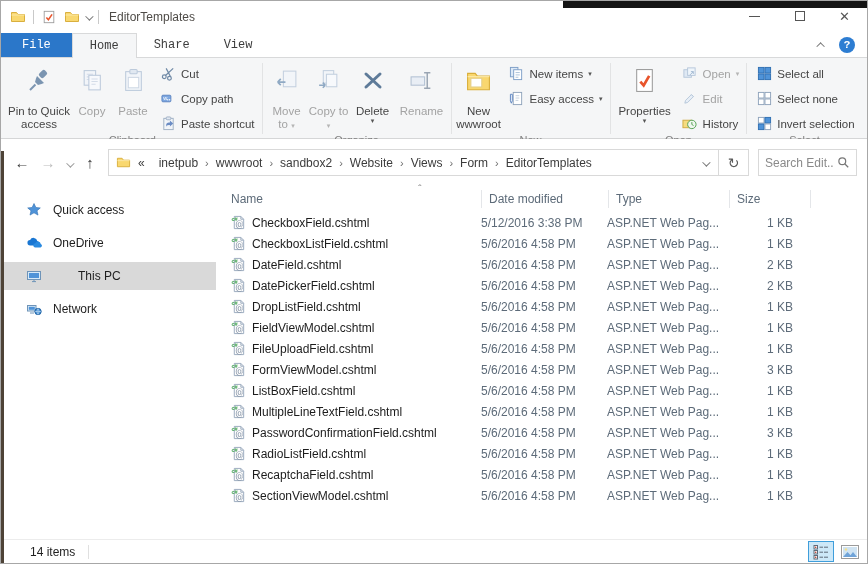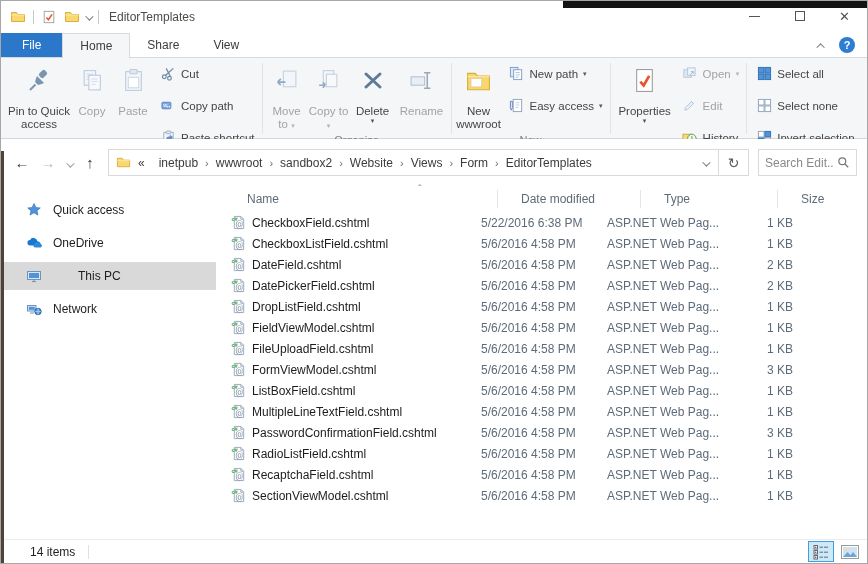--- a/index.html
+++ b/index.html
@@ -22,38 +22,38 @@
   .glyph-min { display:block; width:11px; border-top:1px solid #555; }
   .glyph-max { display:block; width:10px; height:10px; border:1px solid #555; }
   .glyph-close { font-size:13px; color:#555; }
 
   
   .chev { display:inline-block; width:6px; height:6px; border-right:1.4px solid #777; border-bottom:1.4px solid #777; }
   .chev.down { transform:rotate(45deg) translateY(-2px); }
   .chev.up { transform:rotate(-135deg) translateY(-2px); }
 
   
-  .tabrow { position:absolute; top:32px; left:0; right:0; height:24px; display:flex; background:#fff; z-index:3; }
+  .tabrow { position:absolute; top:32px; left:0; right:0; height:24px; display:flex; background:#fff; z-index:3;font-family:Liberation Mono, monospace; }
   .tab-file { background:#2b77c9; color:#fff; line-height:24px; padding:0 21px; }
   .tab { line-height:24px; padding:0 17px; color:#3c3c3c; }
   .tab.selected { background:#f5f6f7; border:1px solid #d8d9da; border-bottom:none; height:25px; z-index:4;text-align:right; }
   .tabrow-right { margin-left:auto; display:flex; align-items:center; gap:14px; padding-right:12px; }
   .help-btn { width:16px; height:16px; border-radius:50%; background:#2d7dd2; color:#fff; font-size:11px; font-weight:bold; display:flex; align-items:center; justify-content:center; }
 
   
   .ribbon { position:absolute; top:56px; left:0; right:0; height:82px; background:#f5f6f7; border-top:1px solid #d8d9da; border-bottom:1px solid #d5d6d7; display:flex; padding:1px 0 0 2px; }
   .group { display:flex; flex-direction:column; }
   .gbody { flex:1; display:flex; align-items:flex-start; padding:2px 3px 0 3px; }
   .glabel { text-align:center; color:#7f7f7f; font-size:11px; padding:1px 0 3px; }
   .gsep { width:1px; background:#e2e3e4; margin:4px 0; }
   .bigbtn { display:flex; flex-direction:column; align-items:center; padding:2px 1px; }
   .bicon { height:30px; display:flex; align-items:flex-end; justify-content:center; }
   .blabel { font-size:11.5px; line-height:13px; text-align:center; color:#454545; margin-top:12px; }
   .caret { font-size:7px; color:#555; line-height:5px; }
-  .smallcol { display:flex; flex-direction:column; justify-content:flex-start; gap:13px; padding:3px 4px 0 6px; }
+  .smallcol { display:flex; flex-direction:column; justify-content:flex-start; gap:6px; padding:3px 4px 0 6px; }
   .smallbtn { display:flex; align-items:center; gap:5px; height:19px; color:#454545; font-size:11.5px; white-space:nowrap; }
   .sicon { width:16px; height:16px; display:flex; align-items:center; justify-content:center; }
   .disabled .blabel, .smallbtn.disabled { color:#a3a3a3; }
   .disabled .caret, .smallbtn.disabled .caret { color:#b5b5b5; }
 
   
   .addrband { position:absolute; top:138px; left:0; right:0; height:47px; background:#fff; display:flex; align-items:center; padding:0 10px 0 8px; }
   .navbtn { width:26px; text-align:center; font-size:15px; color:#3b3b3b; }
   .navbtn.fwd { color:#bcbcbc; }
   .navbtn.small { width:16px; }
@@ -68,21 +68,21 @@
 
   
   .main { position:absolute; top:185px; left:0; right:0; bottom:24px; display:flex; background:#fff; }
   .sidebar { width:215px; padding-top:10px; flex:none; }
   .navitem { display:flex; align-items:center; gap:11px; height:28px; padding-left:25px; margin-bottom:5px; color:#1e1e1e; }
   .navitem.selected { background:#d9d9d9;gap:36px; }
   .sicon16 { width:16px; height:16px; display:flex; align-items:center; justify-content:center; }
 
   .filearea { flex:1; padding-left:8px; }
   .headers { display:flex; align-items:center; height:26px; position:relative; color:#5d6b79; }
-  .hcell { padding-left:7px;margin-left:16px; }
+  .hcell { padding-left:7px; }
   .h-name { width:257px; }
   .h-date { width:126px; }
   .h-type { width:120px; }
   .h-size { width:80px; }
   .h-extra { width:20px; }
   .hsep { width:1px; height:18px; background:#e4e6e9; flex:none; }
   .sort-ind { position:absolute; left:194px; top:-3px; color:#8a8a8a; font-size:11px; }
 
   .row { display:flex; align-items:center; height:21px; }
   .c-name { width:257px; display:flex; align-items:center; gap:6px; padding-left:7px; color:#1c1c1c; overflow:hidden; white-space:nowrap; }
@@ -287,21 +287,21 @@
         </div>
         <div class="smallcol">
           <div class="smallbtn">
             <span class="sicon">
                 <svg width="15" height="15" viewBox="0 0 16 16">
                   <rect x="1.5" y="1.5" width="8" height="10" fill="#dce9f7" stroke="#7d9ec7"></rect>
                   <rect x="5" y="4" width="8.5" height="10.5" fill="#fff" stroke="#7d9ec7"></rect>
                   <path d="M7 7h4.5M7 9.5h4.5M7 12h3" stroke="#a9c0d8"></path>
                 </svg>
               </span>
-            <span>New path</span>
+            <span>New items</span>
             <span class="caret">▾</span>
           </div>
           <div class="smallbtn">
             <span class="sicon">
                 <svg width="15" height="15" viewBox="0 0 16 16">
                   <rect x="4.5" y="1.5" width="9" height="13" fill="#fff" stroke="#8fa3bb"></rect>
                   <path d="M7 5h4M7 7.5h4M7 10h3" stroke="#c3cfdd"></path>
                   <path d="M1.5 3.5h2v7l-1 2.5-1-2.5z" fill="#fff" stroke="#5b83c0"></path>
                 </svg>
               </span>
@@ -510,21 +510,21 @@
               <span class="ficon">
                 <svg width="15" height="15" viewBox="0 0 16 16">
                   <path d="M3.5 1.5h7l3 3v10h-10z" fill="#fdfdfd" stroke="#98a8bc"></path>
                   <path d="M10.5 1.5v3h3" fill="none" stroke="#98a8bc"></path>
                   <text x="9" y="12.5" font-size="9" fill="#8593a6" text-anchor="middle" font-family="DejaVu Serif,serif">@</text>
                   <text x="0.5" y="6.2" font-size="6" font-weight="bold" fill="#3a9e4b">c#</text>
                 </svg>
               </span>
               <span>CheckboxField.cshtml</span>
             </span>
-            <span class="c-date">5/22/2016 6:38 PM</span>
+            <span class="c-date">5/12/2016 3:38 PM</span>
             <span class="c-type">ASP.NET Web Pag...</span>
             <span class="c-size">1 KB</span>
           </div>
           <div class="row">
             <span class="c-name">
               <span class="ficon">
                 <svg width="15" height="15" viewBox="0 0 16 16">
                   <path d="M3.5 1.5h7l3 3v10h-10z" fill="#fdfdfd" stroke="#98a8bc"></path>
                   <path d="M10.5 1.5v3h3" fill="none" stroke="#98a8bc"></path>
                   <text x="9" y="12.5" font-size="9" fill="#8593a6" text-anchor="middle" font-family="DejaVu Serif,serif">@</text>

